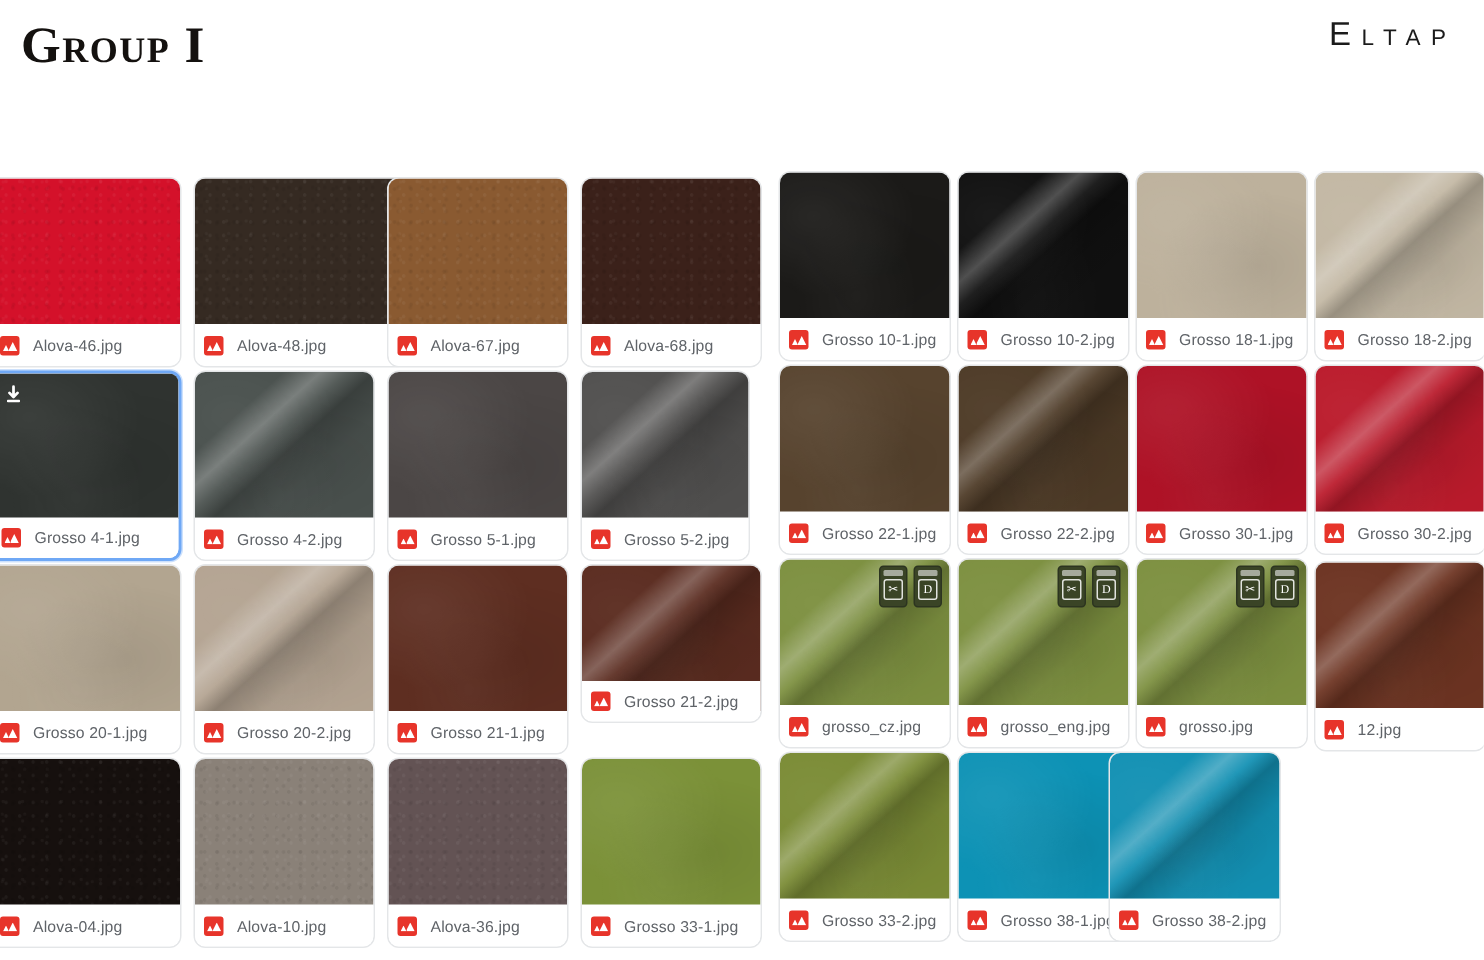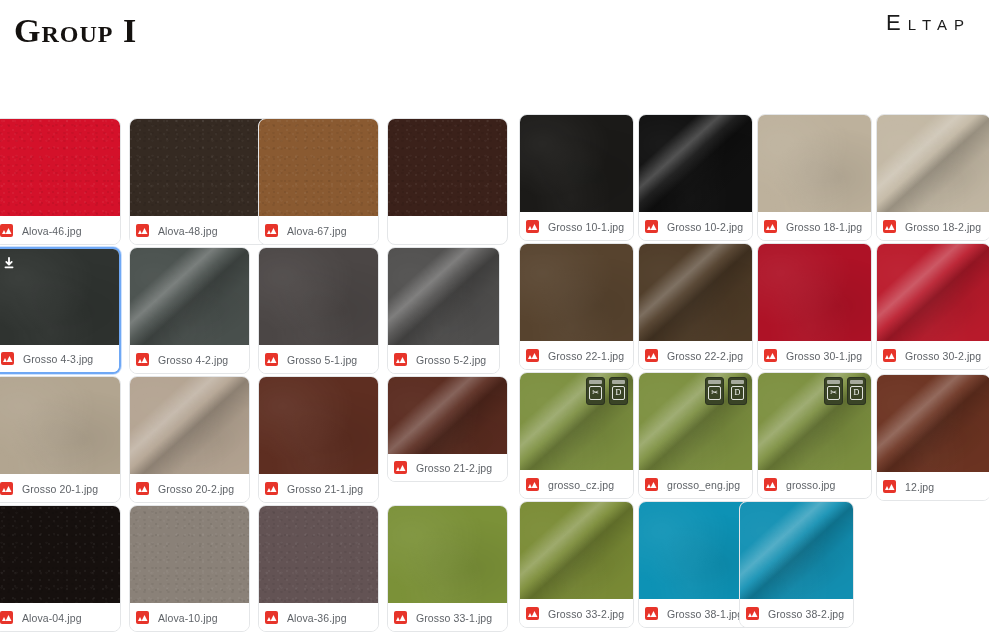--- a/index.html
+++ b/index.html
@@ -223,20 +223,24 @@
         </div>
         <div class="label-row">
           <span class="file-icon"></span>
           <span class="file-name">Alova-67.jpg</span>
         </div>
       </div>
       <div class="card" style="left: 387px; top: 10px; width: 121px; height: 127px;">
         <div class="thumb" style="background-color: rgb(59, 33, 26);">
           <div class="tex-grain"></div>
         </div>
+        <div class="label-row">
+          <span class="file-icon"></span>
+          <span class="file-name">Alova-68.jpg</span>
+        </div>
       </div>
       <div class="card" style="left: 519px; top: 6px; width: 115px; height: 127px;">
         <div class="thumb" style="background-color: rgb(27, 26, 24);">
           <div class="tex-mottle"></div>
         </div>
         <div class="label-row">
           <span class="file-icon"></span>
           <span class="file-name">Grosso 10-1.jpg</span>
         </div>
       </div>
@@ -272,21 +276,21 @@
       <div class="card selected" style="left: -7px; top: 139px; width: 128px; height: 127px;">
         <div class="thumb" style="background-color: rgb(47, 51, 48);">
           <div class="tex-mottle"></div>
           <svg class="dl-icon" viewBox="0 0 16 16">
             <path d="M8 1.5v6.6M8 9.3 4.9 6.2M8 9.3l3.1-3.1" stroke="#ffffff" stroke-width="2.1" fill="none" stroke-linecap="round" stroke-linejoin="round"></path>
             <rect x="3" y="11.4" width="10" height="1.9" rx=".7" fill="#ffffff"></rect>
           </svg>
         </div>
         <div class="label-row">
           <span class="file-icon"></span>
-          <span class="file-name">Grosso 4-3.jpg</span>
+          <span class="file-name">Grosso 4-1.jpg</span>
         </div>
       </div>
       <div class="card" style="left: 129px; top: 139px; width: 121px; height: 127px;">
         <div class="thumb" style="background-color: rgb(74, 81, 78);">
           <div class="tex-fold"></div>
           <div class="tex-mottle" style="opacity: 0.3;"></div>
         </div>
         <div class="label-row">
           <span class="file-icon"></span>
           <span class="file-name">Grosso 4-2.jpg</span>

